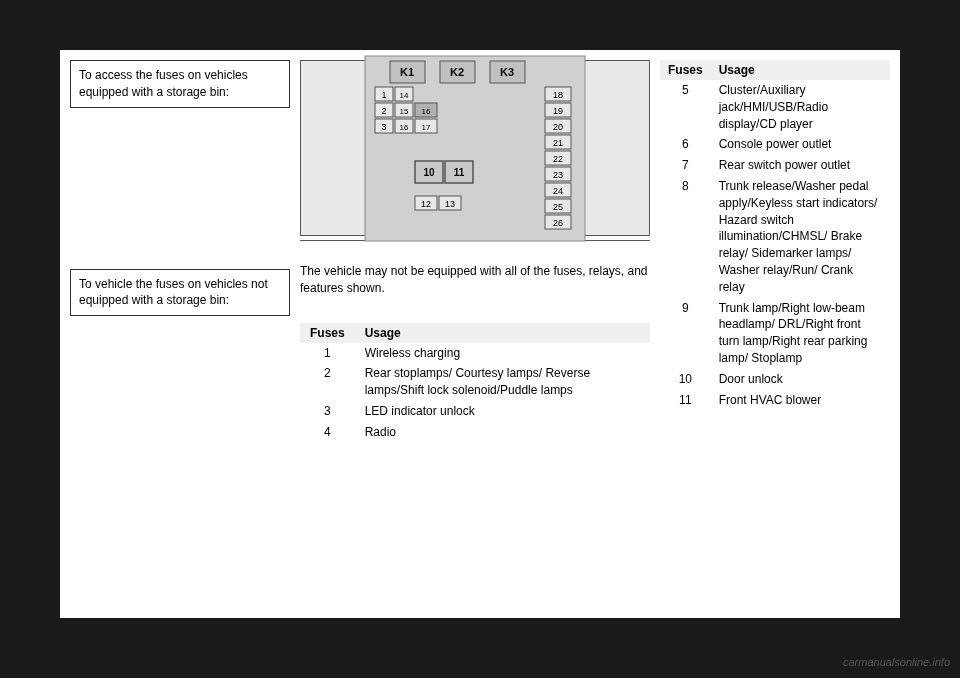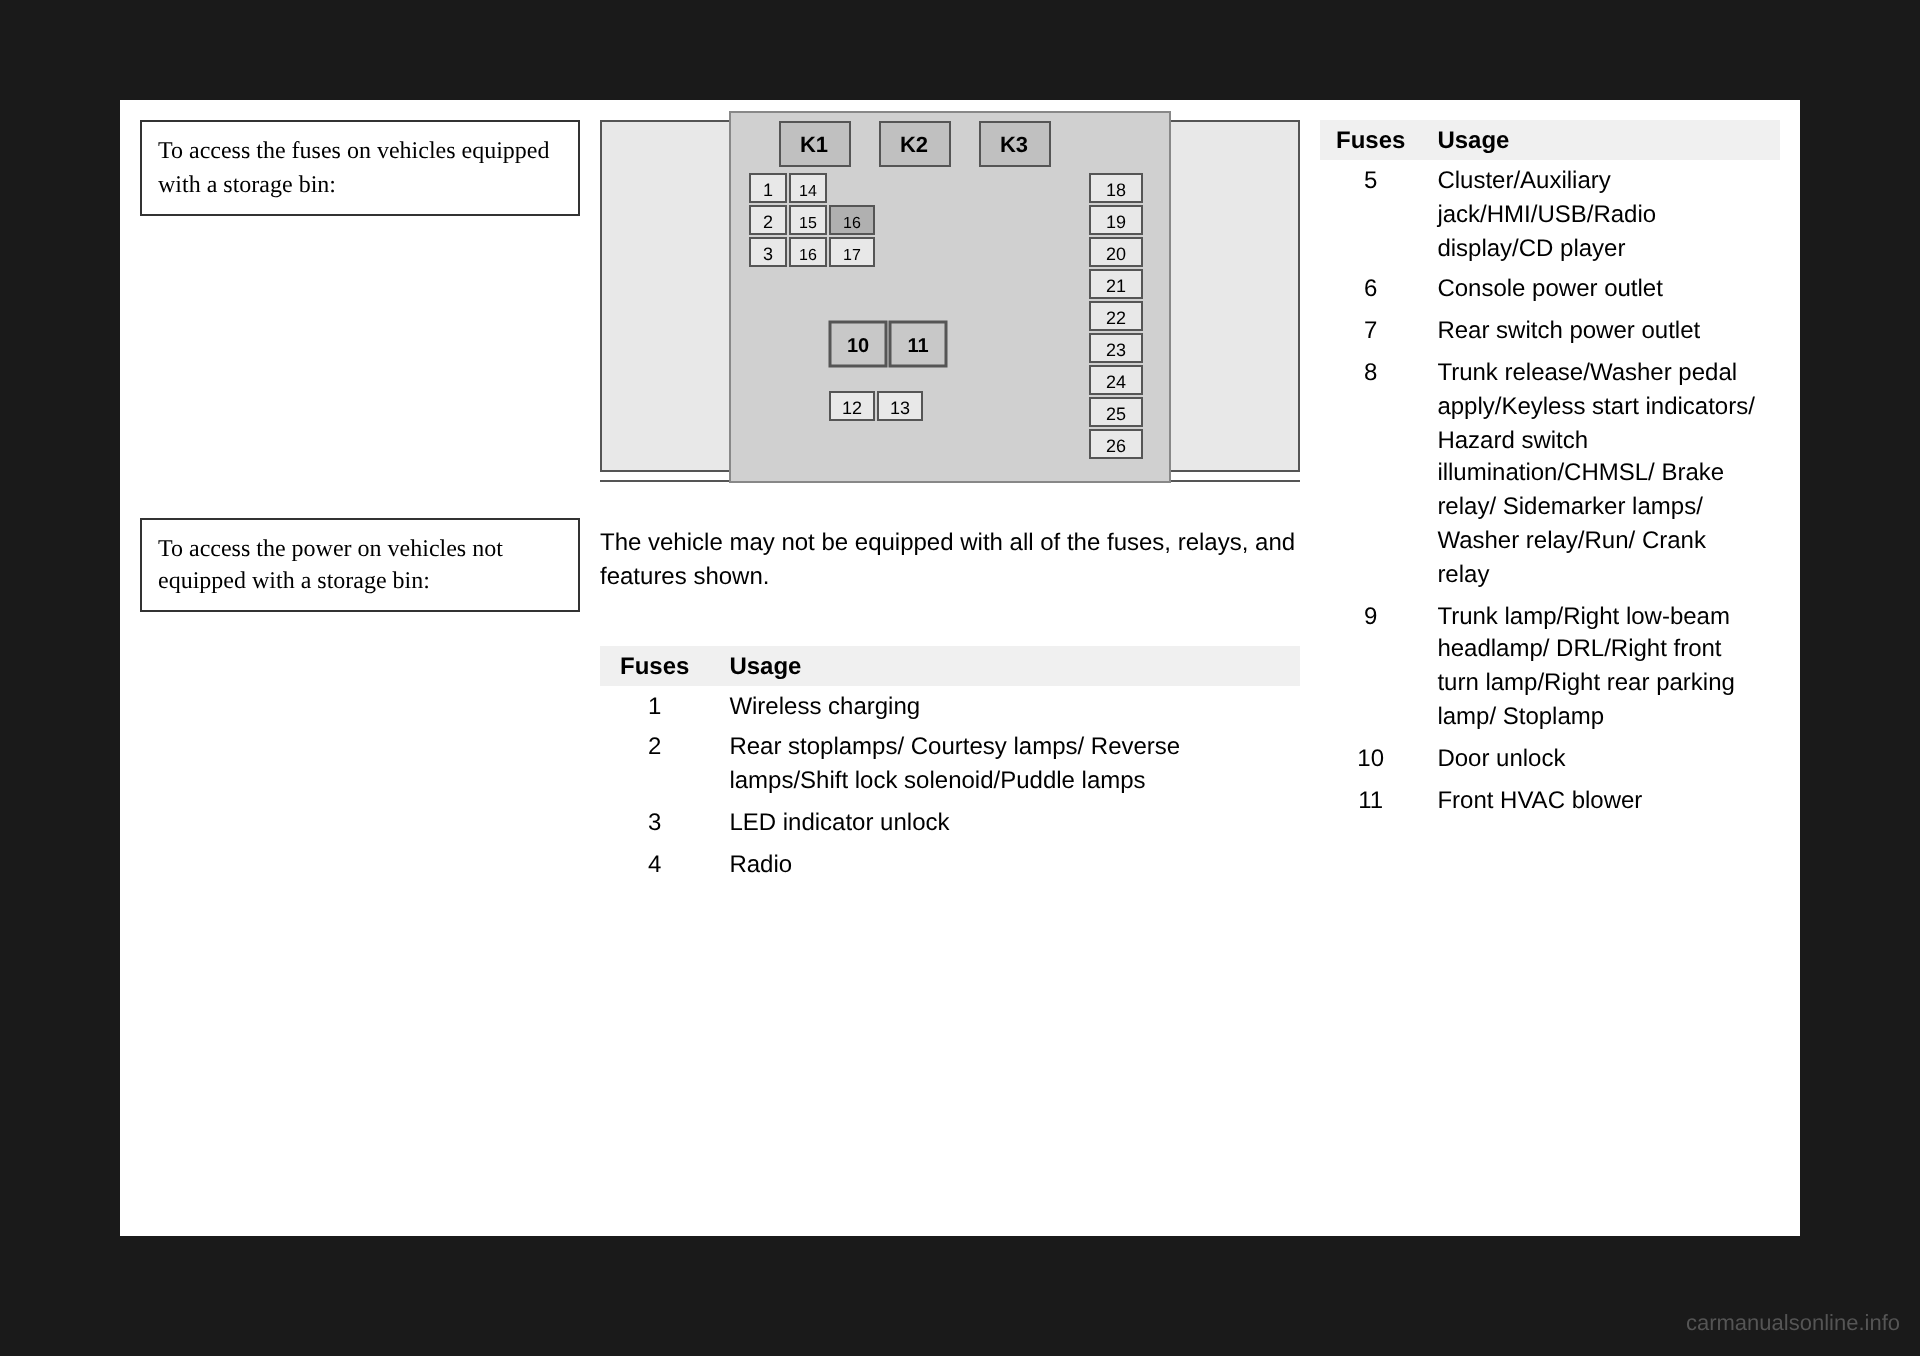--- a/index.html
+++ b/index.html
@@ -25,21 +25,21 @@
     .main-area {
       display: flex;
       flex: 1;
       padding: 10px;
       gap: 10px;
     }
     .left-column {
       width: 220px;
       display: flex;
       flex-direction: column;
-      font-family: Liberation Serif, serif;
+      gap: 10px;
     }
     .notice-box {
       border: 1px solid #333;
       padding: 6px 8px;
       font-size: 12px;
       line-height: 1.4;
     }
     .middle-column {
       flex: 1;
       display: flex;
@@ -113,40 +113,41 @@
     .right-table td:first-child {
       text-align: center;
       width: 30px;
     }
     .watermark {
       position: absolute;
       bottom: 10px;
       right: 10px;
       font-size: 11px;
       color: #555;
+      font-style: italic;
     }
     
     .fuse-box-svg {
       width: 230px;
       height: 195px;
     }
   </style>
 </head>
 <body>
 
 <div class="page-content">
   <div class="main-area">
 
     <div class="left-column">
       <div class="notice-box">
         <span>To access the fuses on vehicles equipped with a storage bin:</span>
       </div>
       <div style="flex:1;"></div>
       <div class="notice-box">
-        <span>To access the power on vehicles not equipped with a storage bin:</span>
+        <span>To vehicle the fuses on vehicles not equipped with a storage bin:</span>
       </div>
       <div style="flex:2;"></div>
     </div>
 
     <div class="middle-column">
 
       <div class="fuse-diagram-container">
         <svg class="fuse-box-svg" viewBox="0 0 230 195" xmlns="http://www.w3.org/2000/svg">
 
           <rect x="5" y="5" width="220" height="185" fill="#d0d0d0" stroke="#888" stroke-width="1"></rect>

